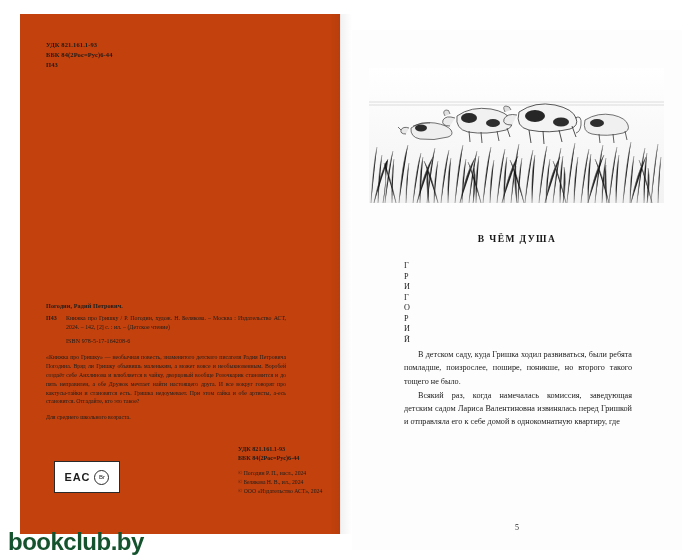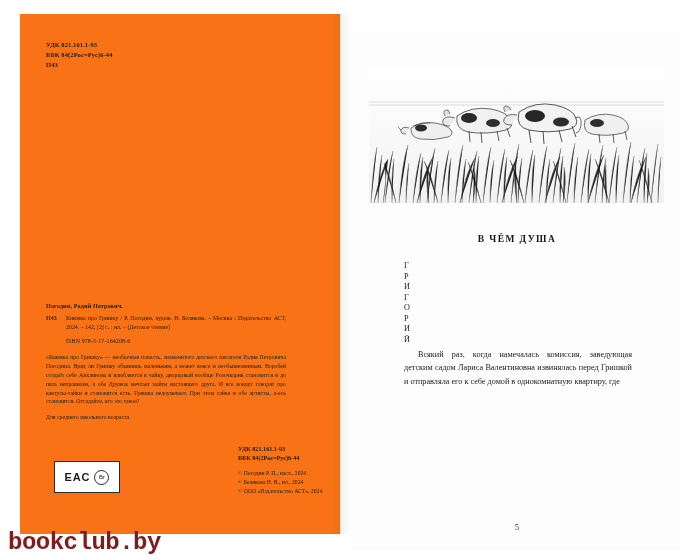--- a/index.html
+++ b/index.html
@@ -18,21 +18,21 @@
     position: absolute;
     left: 0; top: 0;
     width: 700px; height: 560px;
     background: #ffffff;
   }
   
   .page-left {
     position: absolute;
     left: 20px; top: 14px;
     width: 320px; height: 520px;
-    background: #f97316;
+    background: #c2410c;
     text-decoration: underline;
   }
   .udk-block {
     position: absolute;
     left: 26px; top: 26px;
     font-family: "Liberation Serif", serif;
     font-size: 6.5px;
     line-height: 1.55;
     color: #1b1b1b;
     font-weight: bold;
@@ -162,44 +162,44 @@
     width: 228px;
     font-size: 8.2px;
     line-height: 1.62;
     text-align: justify;
     color: #1a1a1a;
   }
   .body-text p {
     margin: 0 0 0 0;
     text-indent: 14px;
   }
-  .body-text p + p { margin-top: 1px; font-weight: bold; }
+  .body-text p + p { margin-top: 1px; }
   .acrostic {
     margin: 3px 0 3px 0;
     font-size: 8.2px;
     line-height: 1.28;
     letter-spacing: 0.4px;
     color: #1a1a1a;
   }
   .acrostic div { text-indent: 0; }
   .page-number {
     position: absolute;
     left: 0; right: 0; bottom: 18px;
     text-align: center;
     font-size: 8px;
     color: #1d1d1d;
   }
   
   .watermark {
     position: absolute;
     left: 8px; bottom: 4px;
-    font-family: Liberation Mono, monospace;
+    font-family: Liberation Sans, sans-serif;
     font-size: 24px;
     font-weight: bold;
-    color: #7f1d1d;
+    color: #14532d;
     letter-spacing: -0.5px;
     user-select: none;
   }
   .shadow-left {
     position: absolute;
     left: 340px; top: 14px;
     width: 12px; height: 520px;
     background: linear-gradient(to right, rgba(0,0,0,0.055), rgba(0,0,0,0));
   }
   .shadow-right {
@@ -376,20 +376,21 @@
       <div class="acrostic">
         <div>Г</div>
         <div>Р</div>
         <div>И</div>
         <div>Г</div>
         <div>О</div>
         <div>Р</div>
         <div>И</div>
         <div>Й</div>
       </div>
+      <p>В детском саду, куда Гришка ходил развиваться, были ребята помладше, поизрослее, пошире, поникше, но второго такого тощего не было.</p>
       <p>Всякий раз, когда намечалась комиссия, заведующая детским садом Лариса Валентиновна извинялась перед Гришкой и отправляла его к себе домой в однокомнатную квартиру, где</p>
     </div>
 
     <div class="page-number">5</div>
   </div>
 
   <div class="watermark">bookclub.by</div>
 </div>
 
 </body></html>

